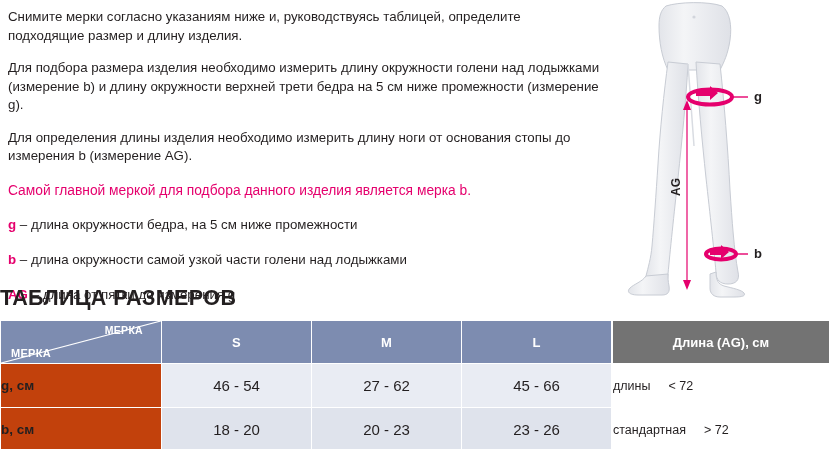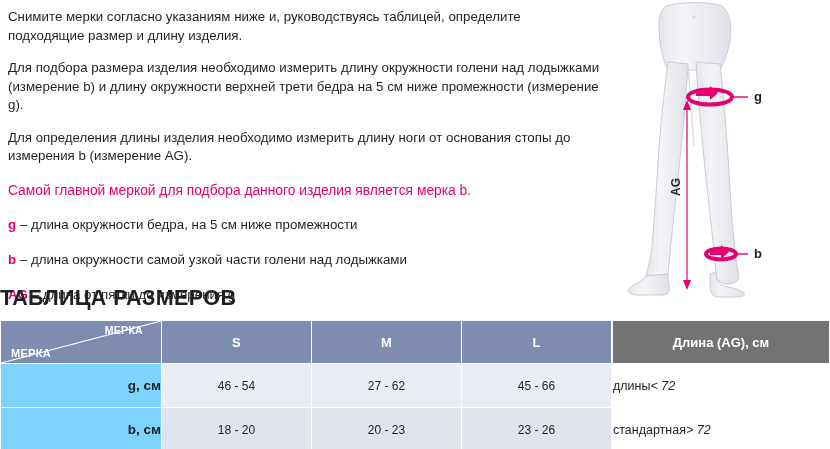--- a/index.html
+++ b/index.html
@@ -140,33 +140,33 @@
     position: absolute;
     bottom: 4px;
     left: 10px;
     font-size: 11px;
     font-weight: bold;
     color: #ffffff;
     letter-spacing: 0.3px;
   }
 
   .row-label {
-    background: #7dd3fc;
+    background: #c2410c;
     color: #231f20;
     font-size: 13.5px;
     font-weight: bold;
-    text-align: right;
+    text-align: left;
     vertical-align: middle;
     height: 43px;
     width: 160px;
   }
   .cell {
     background: #e9ecf3;
     color: #231f20;
-    font-size: 12px;
+    font-size: 15px;
     text-align: center;
     vertical-align: middle;
     height: 43px;
   }
   .cell-alt {
     background: #dfe3ec;
   }
 
   .side-hdr {
     background: #737373;
@@ -182,21 +182,21 @@
     color: #231f20;
     height: 43px;
     font-size: 12.5px;
     vertical-align: middle;
     border: 1px solid #c9cfdd;
     padding-left: 14px;
   }
   .side-cell .word { display: inline-block; }
   .side-cell .val {
     display: inline-block;
-    font-style: italic;
+    margin-left: 18px;
   }
 </style>
 </head>
 <body>
 
 <div class="page">
 
   <div class="text-col">
     <p class="para">Снимите мерки согласно указаниям ниже и, руководствуясь таблицей, определите подходящие размер и длину изделия.</p>
     <p class="para">Для подбора размера изделия необходимо измерить длину окружности голени над лодыжками (измерение b) и длину окружности верхней трети бедра на 5 см ниже промежности (измерение g).</p>

